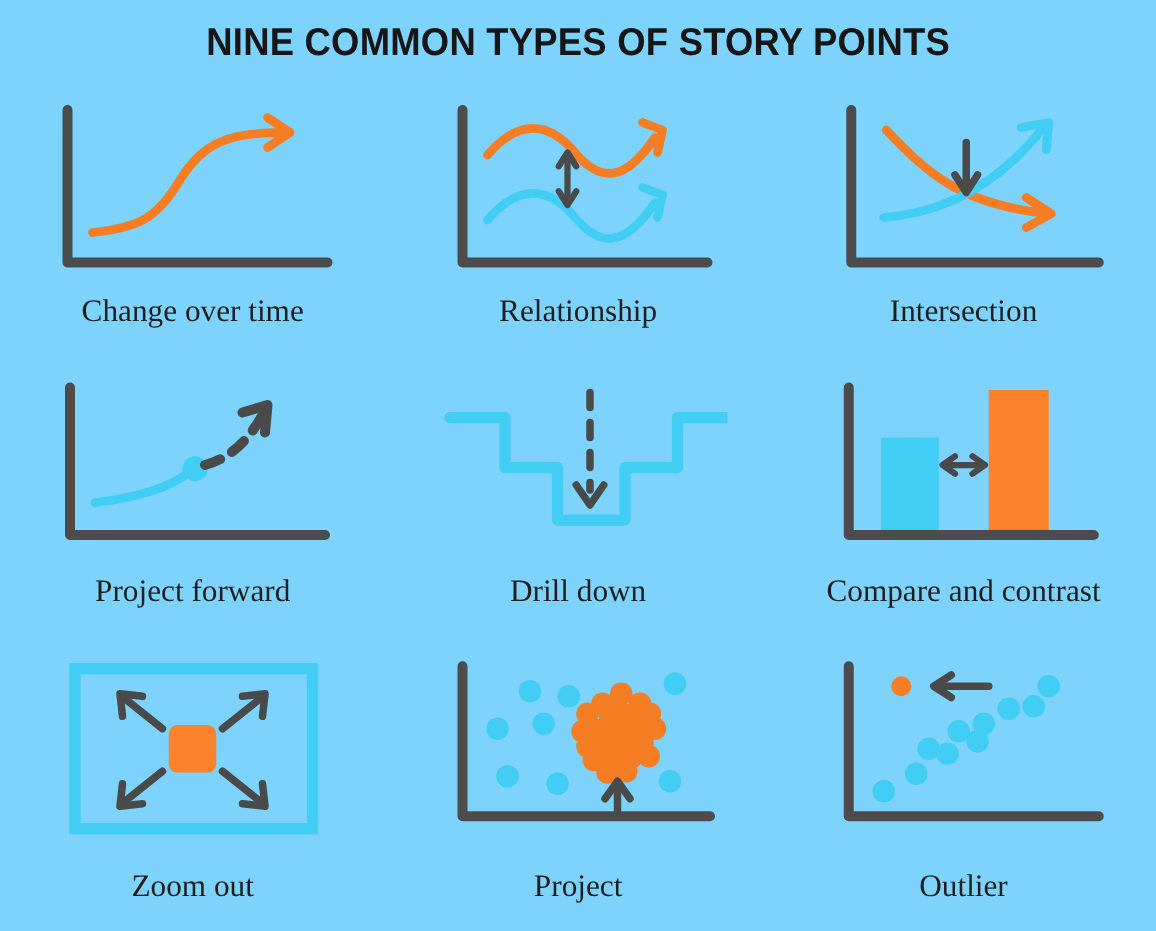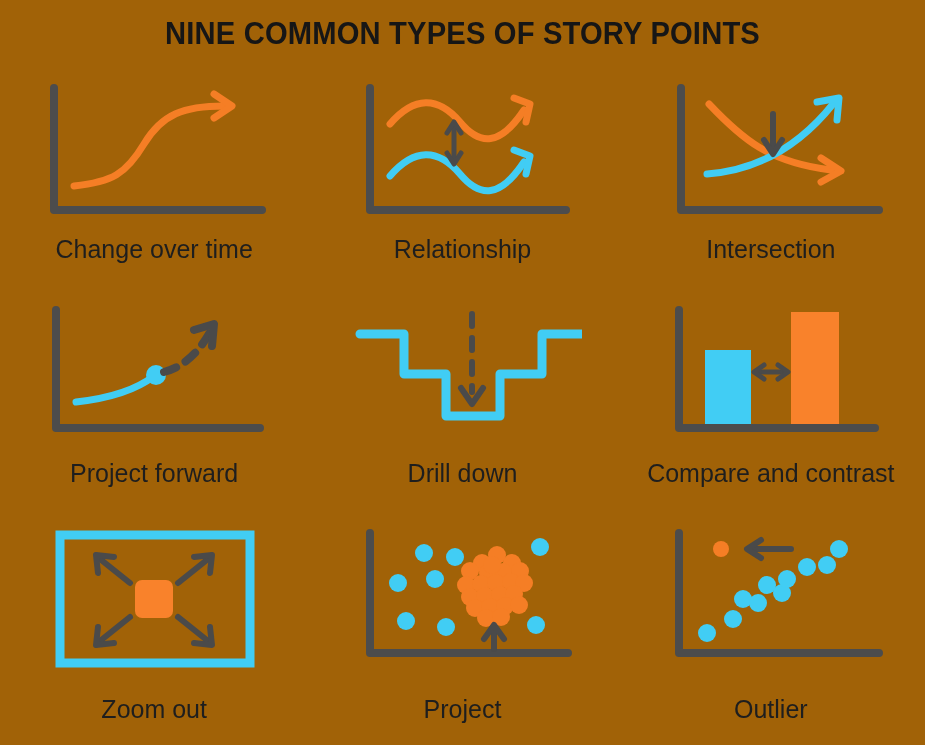--- a/index.html
+++ b/index.html
@@ -12,21 +12,21 @@
     width: 925px;
     height: 745px;
     font-family: "Liberation Sans", sans-serif;
     color: #2b2b2b;
     overflow: hidden;
   }
   #infographic {
     position: relative;
     width: 925px;
     height: 745px;
-    background: #a16207;
+    background: #7dd3fc;
     box-sizing: border-box;
   }
   #page-title {
     position: absolute;
     top: 16px;
     left: 0;
     width: 925px;
     text-align: center;
     font-family: "Liberation Sans", sans-serif;
     font-weight: bold;
@@ -54,21 +54,21 @@
     align-items: center;
     justify-content: flex-start;
   }
   .panel-art {
     width: 240px;
     height: 152px;
     display: block;
   }
   .panel-label {
     margin-top: 6px;
-    font-family: Liberation Sans, sans-serif;
+    font-family: Liberation Serif, serif;
     font-size: 25px;
     font-weight: 400;
     color: #1e1e1e;
     text-align: center;
     line-height: 1.1;
     white-space: nowrap;
   }
   .row-2 .panel-label { margin-top: 8px; }
   .row-3 .panel-label { margin-top: 21px; }
 </style>

